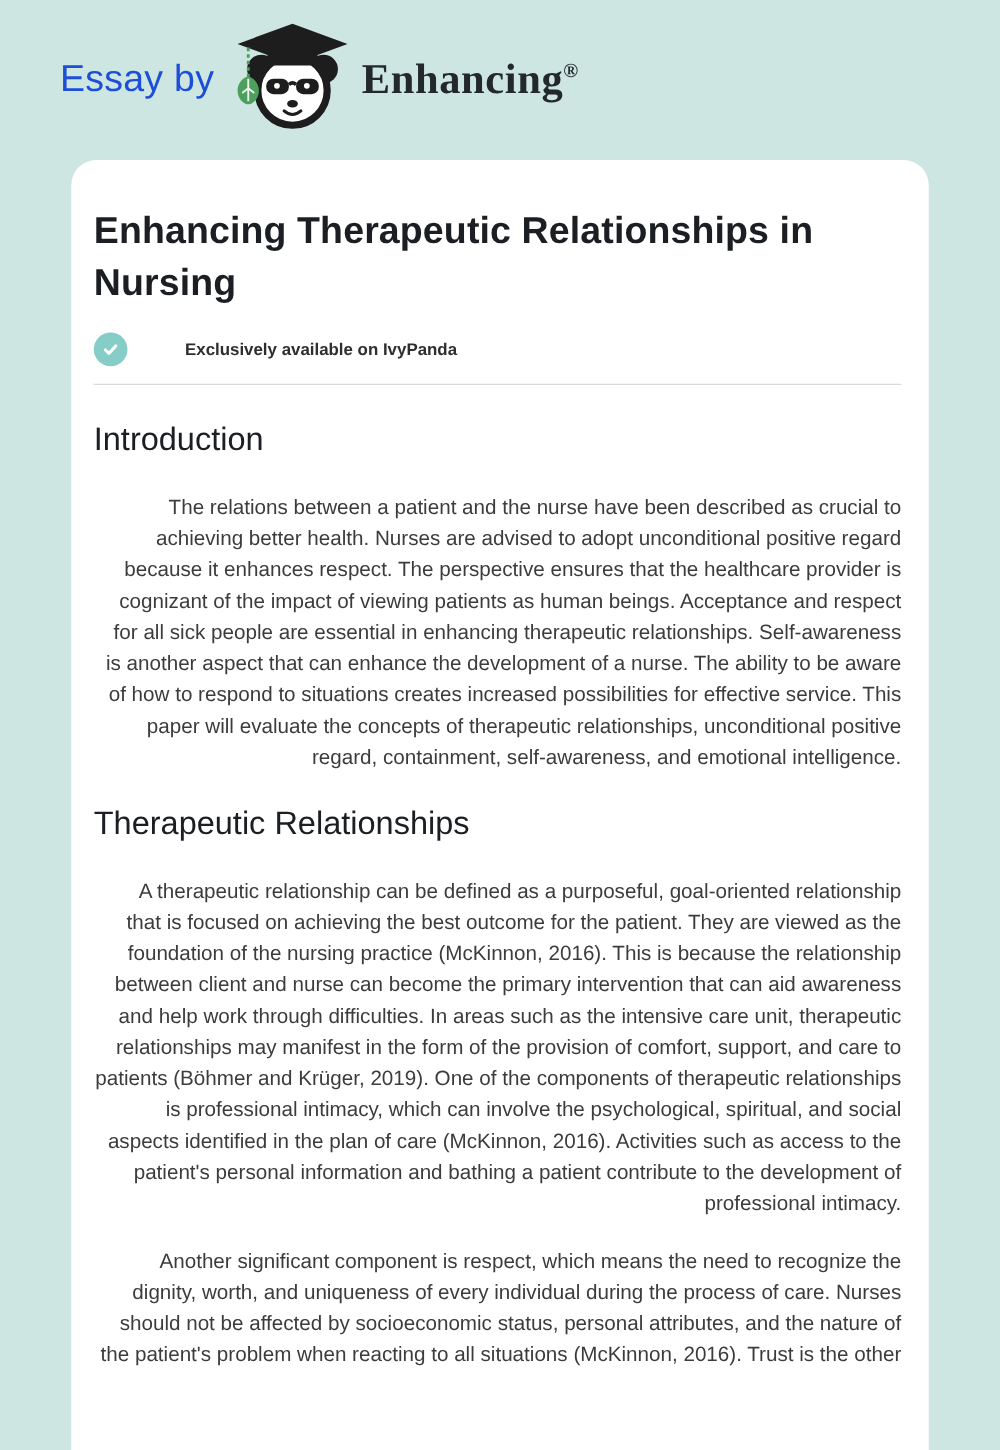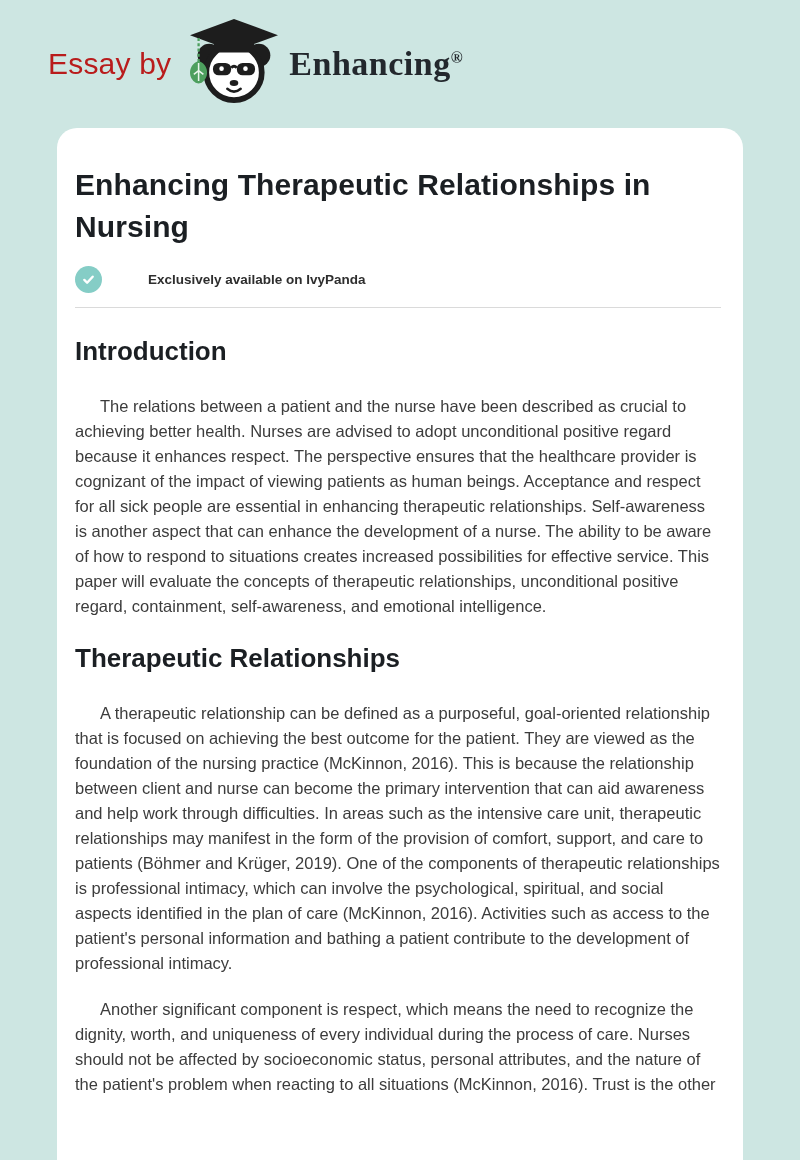--- a/index.html
+++ b/index.html
@@ -17,21 +17,21 @@
     position: absolute;
     top: 0; left: 0;
     width: 100%;
     height: 128px;
     display: flex;
     align-items: center;
     padding-left: 48px;
   }
   .essay-by {
     font-size: 30px;
-    color: #b91c1c;
+    color: #1d4ed8;
     letter-spacing: 0.2px;
   }
   .logo {
     width: 98px;
     height: 88px;
     margin: -6px 6px 0 14px;
     display: inline-block;
   }
   .logo svg { width: 100%; height: 100%; display: block; }
   .brand {
@@ -91,31 +91,31 @@
     padding-left: 35px;
   }
   .divider {
     border: none;
     border-top: 1px solid #dadada;
     margin: 0 0 25px 0;
   }
   .card h2 {
     font-size: 26px;
     line-height: 36px;
-    font-weight: bold;
+    font-weight: normal;
     color: #1b1f23;
     margin: 0 0 25px 0;
   }
   .card p {
     font-size: 16.5px;
     line-height: 25px;
     color: #3c3c3c;
     text-indent: 25px;
     margin: 0 0 21px 0;
-    text-align: left;
+    text-align: right;
   }
 </style>
 </head>
 <body>
 
 <header class="header">
   <span class="essay-by">Essay by</span>
 
   <span class="logo">
     <svg viewBox="0 0 100 92" xmlns="http://www.w3.org/2000/svg">

